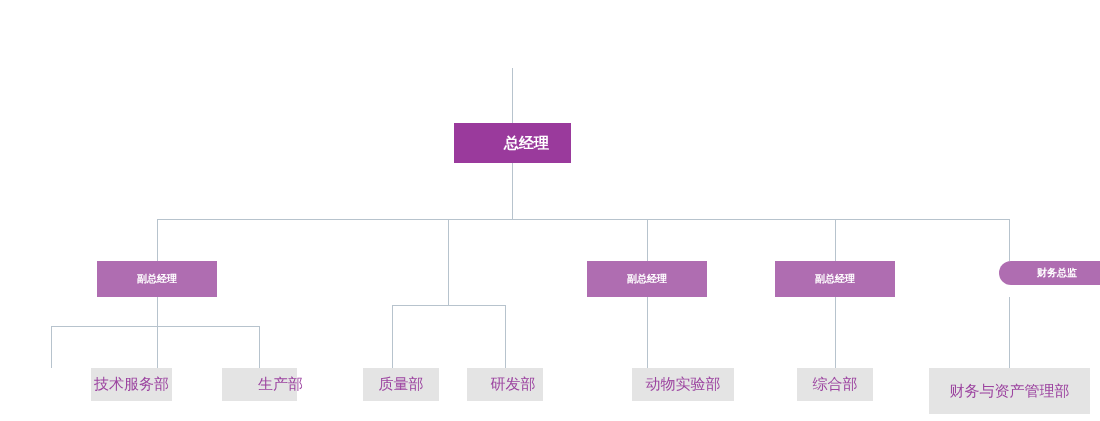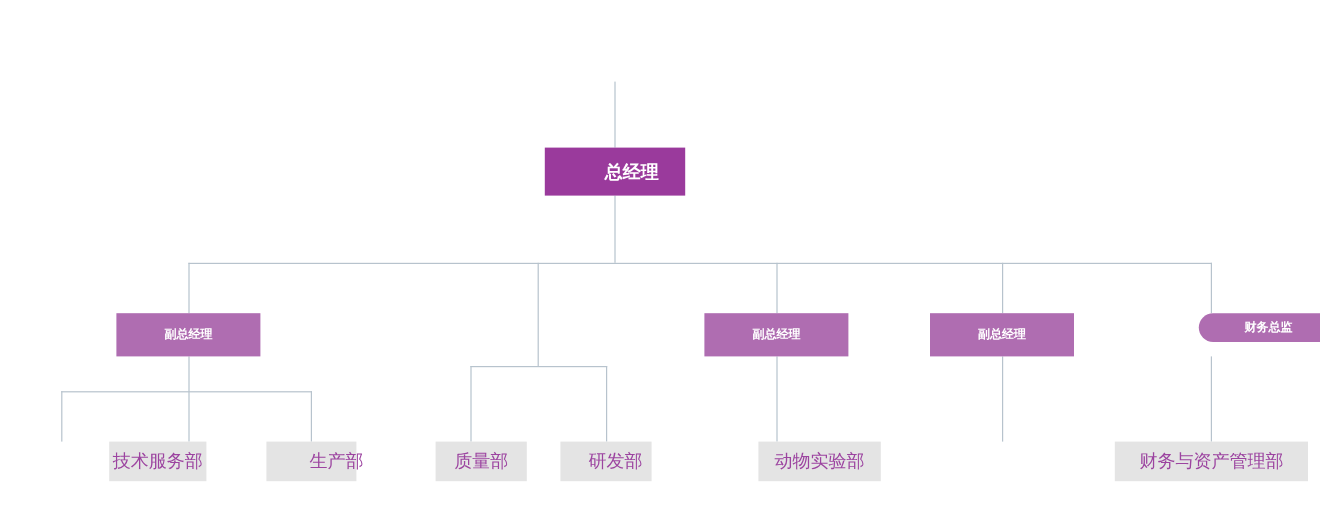--- a/index.html
+++ b/index.html
@@ -87,15 +87,16 @@
   <div class="node mid" style="left:97px;  top:261px; width:120px; height:36px;">副总经理</div>
   <div class="node mid" style="left:587px; top:261px; width:120px; height:36px;">副总经理</div>
   <div class="node mid" style="left:775px; top:261px; width:120px; height:36px;">副总经理</div>
   <div class="node mid" style="left:999px; top:261px; width:116px; height:24px;border-radius:18px;">财务总监</div>
 
   <div class="node leaf" style="left:91px; top:368px; width:81px;  height:33px;">技术服务部</div>
   <div class="node leaf" style="left:222px; top:368px; width:75px;  height:33px;padding-left:42px;">生产部</div>
   <div class="node leaf" style="left:363px; top:368px; width:76px;  height:33px;">质量部</div>
   <div class="node leaf" style="left:467px; top:368px; width:76px;  height:33px;padding-left:16px;">研发部</div>
   <div class="node leaf" style="left:596px; top:368px; width:102px; height:33px;margin-left:36px;">动物实验部</div>
-  <div class="node leaf" style="left:929px; top:368px; width:161px; height:33px;">财务与资产管理部</div>
+  <div class="node leaf" style="left:797px; top:368px; width:76px;  height:33px;">综合部</div>
+  <div class="node leaf" style="left:929px; top:368px; width:161px; height:46px;">财务与资产管理部</div>
 
 </div>
 
 </body></html>

